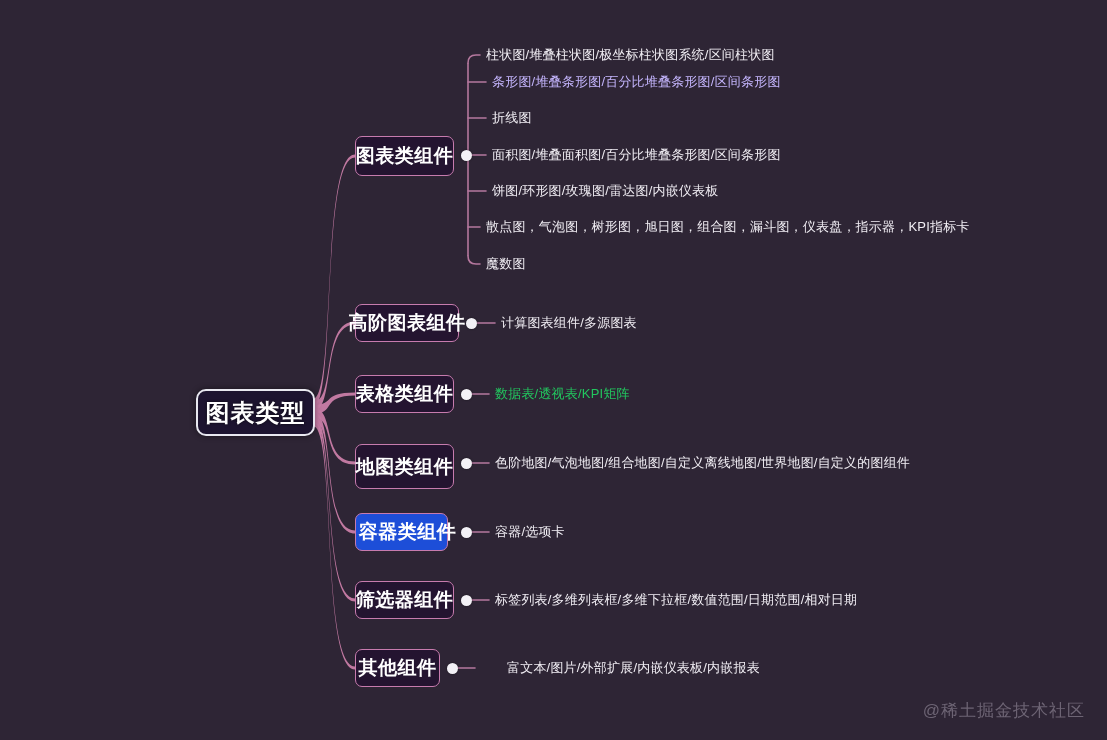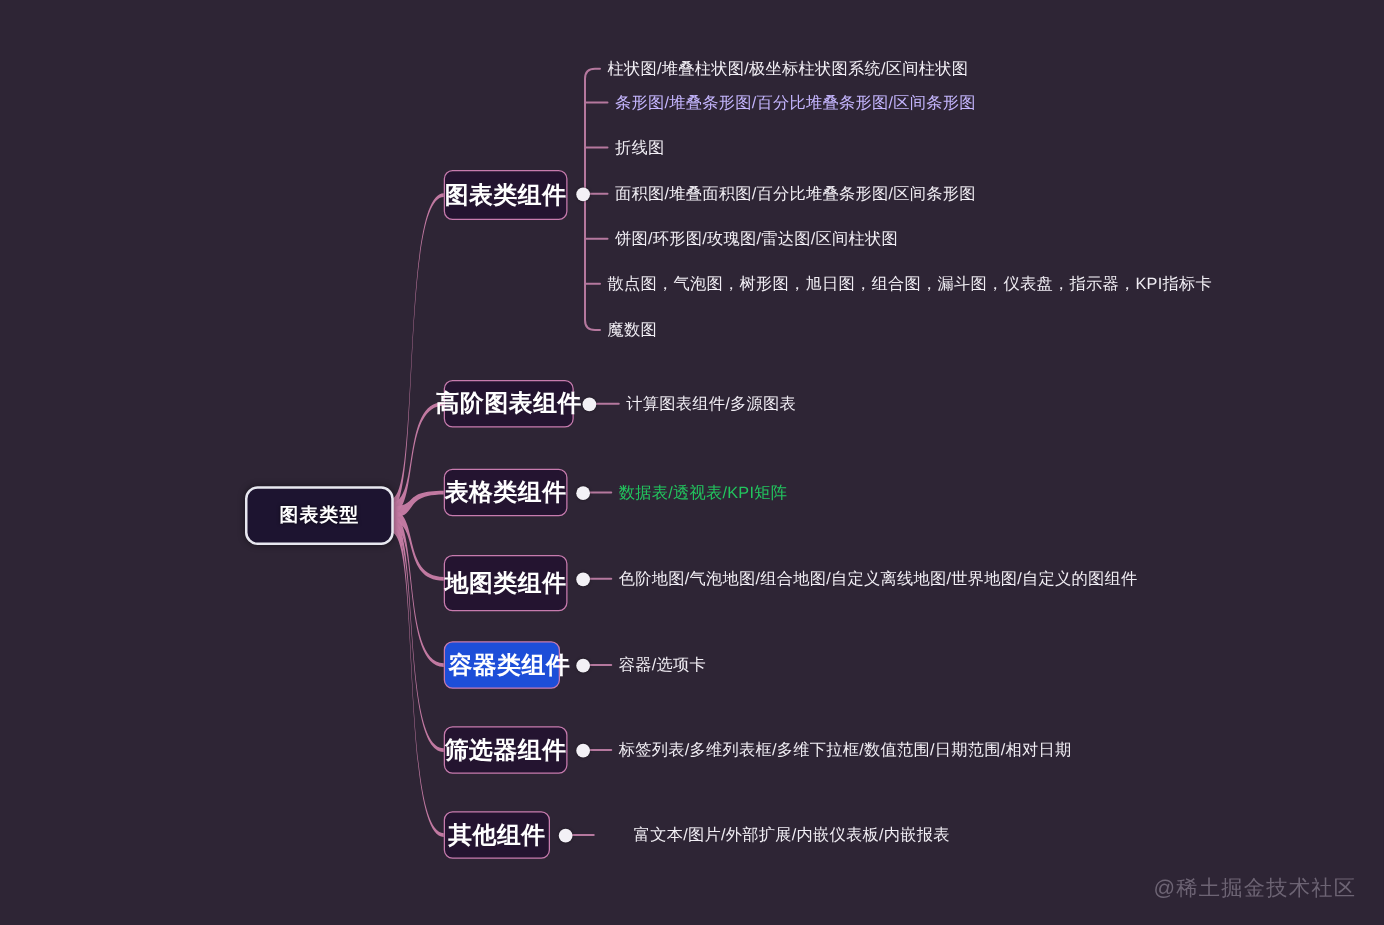--- a/index.html
+++ b/index.html
@@ -29,21 +29,21 @@
     align-items: center;
     justify-content: center;
     color: #ffffff;
     white-space: nowrap;
     z-index: 5;
   }
   .root-node {
     background: #1d1430;
     border: 2px solid #e8e8f0;
     border-radius: 10px;
-    font-size: 15px;
+    font-size: 24px;
     font-weight: bold;
     letter-spacing: 1px;
     text-shadow: 0 0 3px rgba(0,0,0,.7);
     box-shadow: 0 0 6px rgba(0,0,0,.45);
   }
   .branch-node {
     background: #241430;
     border: 1px solid #c77bae;
     border-radius: 7px;
     font-size: 19px;
@@ -108,21 +108,21 @@
     </svg>
 
   <div id="nodes">
       <div class="node root-node" style="left: 196px; top: 389px; width: 119px; height: 47px; background: rgb(29, 20, 48); border-color: rgb(232, 232, 240);">图表类型</div>
       <div class="node branch-node" style="left: 355px; top: 136px; width: 99px; height: 40px; background: rgb(36, 20, 48); border-color: rgb(199, 123, 174);">图表类组件</div>
       <div class="dot" style="left: 460.5px; top: 149.5px; background: rgb(243, 241, 246);"></div>
       <div class="leaf-label" style="left: 486px; top: 46px; color: rgb(241, 238, 244);">柱状图/堆叠柱状图/极坐标柱状图系统/区间柱状图</div>
       <div class="leaf-label" style="left: 492px; top: 73px; color: #c4b5fd;">条形图/堆叠条形图/百分比堆叠条形图/区间条形图</div>
       <div class="leaf-label" style="left: 492px; top: 109px; color: rgb(241, 238, 244);">折线图</div>
       <div class="leaf-label" style="left: 492px; top: 146px; color: rgb(241, 238, 244);">面积图/堆叠面积图/百分比堆叠条形图/区间条形图</div>
-      <div class="leaf-label" style="left: 492px; top: 182px; color: rgb(241, 238, 244);">饼图/环形图/玫瑰图/雷达图/区间柱状图</div>
+      <div class="leaf-label" style="left: 492px; top: 182px; color: rgb(241, 238, 244);">饼图/环形图/玫瑰图/雷达图/内嵌仪表板</div>
       <div class="leaf-label" style="left: 486px; top: 218px; color: rgb(241, 238, 244);">散点图，气泡图，树形图，旭日图，组合图，漏斗图，仪表盘，指示器，KPI指标卡</div>
       <div class="leaf-label" style="left: 486px; top: 255px; color: rgb(241, 238, 244);">魔数图</div>
       <div class="node branch-node" style="left: 355px; top: 304px; width: 104px; height: 38px; background: rgb(36, 20, 48); border-color: rgb(199, 123, 174);">高阶图表组件</div>
       <div class="dot" style="left: 465.5px; top: 317.5px; background: rgb(243, 241, 246);"></div>
       <div class="leaf-label" style="left: 501px; top: 314px; color: rgb(241, 238, 244);">计算图表组件/多源图表</div>
       <div class="node branch-node" style="left: 355px; top: 375px; width: 99px; height: 38px; background: rgb(36, 20, 48); border-color: rgb(199, 123, 174);">表格类组件</div>
       <div class="dot" style="left: 460.5px; top: 388.5px; background: rgb(243, 241, 246);"></div>
       <div class="leaf-label" style="left: 495px; top: 385px; color: #22c55e;">数据表/透视表/KPI矩阵</div>
       <div class="node branch-node" style="left: 355px; top: 444px; width: 99px; height: 45px; background: rgb(36, 20, 48); border-color: rgb(199, 123, 174);">地图类组件</div>
       <div class="dot" style="left: 460.5px; top: 457.5px; background: rgb(243, 241, 246);"></div>

